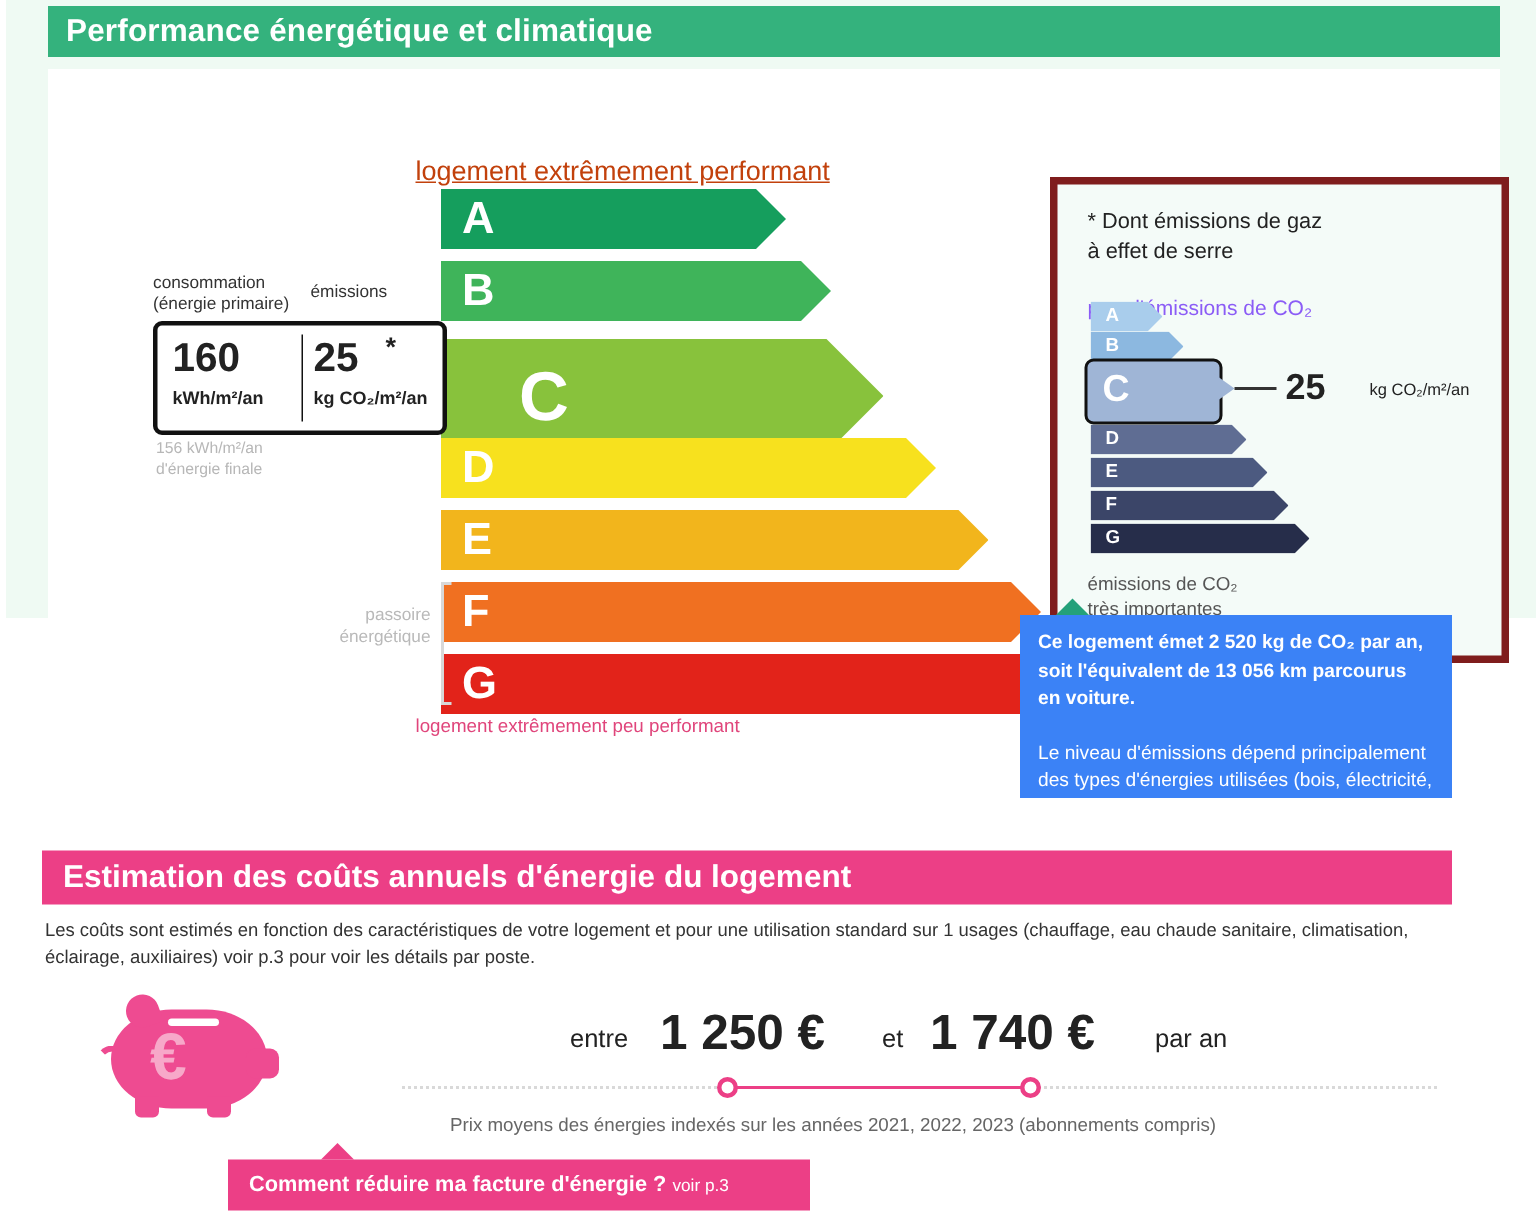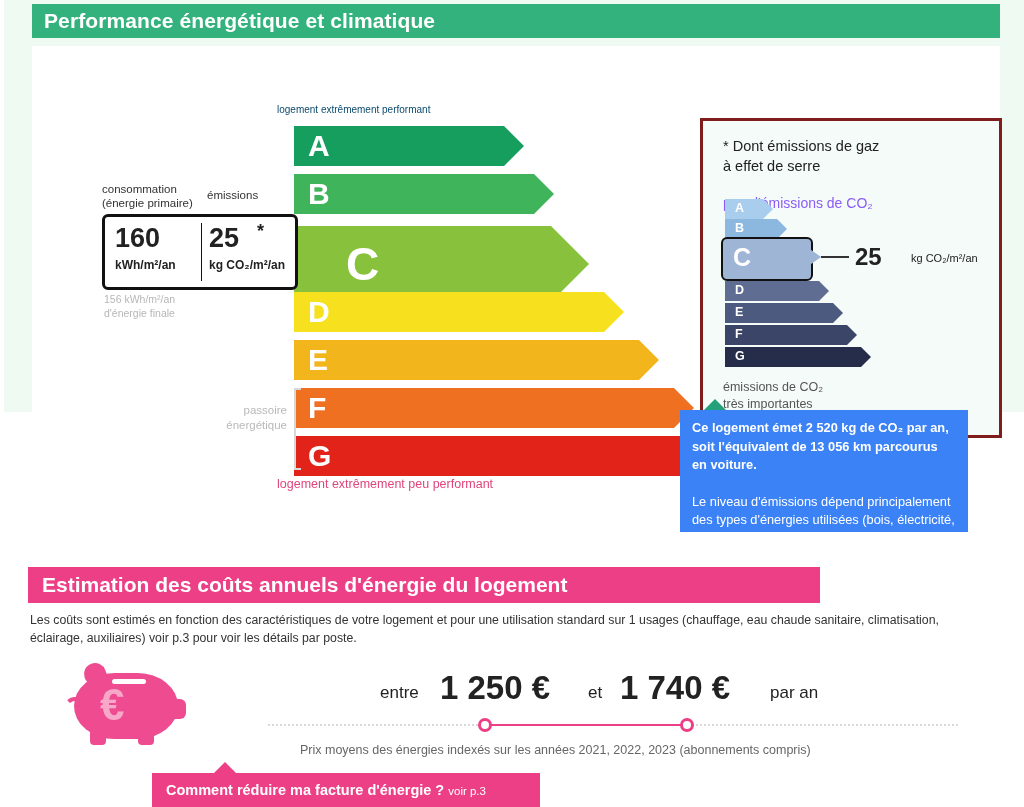--- a/index.html
+++ b/index.html
@@ -23,21 +23,21 @@
     position:absolute;left:12px;top:5px;
     font-size:21px;font-weight:bold;color:#fff;letter-spacing:.1px;
   }
   .white-card{
     position:absolute;left:28px;top:46px;width:968px;height:462px;background:#fff;
   }
 
   
   .dpe{position:absolute;left:50px;top:50px;width:590px;height:400px;}
   .cap-top{
-    position:absolute;left:195px;top:8px;font-size:10px;color:#0c4a6e;
+    position:absolute;left:195px;top:8px;font-size:18px;color:#c2410c;text-decoration:underline;
   }
   .cap-bottom{
     position:absolute;left:195px;top:381px;font-size:12.5px;color:#e0457b;
   }
   .arrow{position:absolute;height:44px;display:flex;align-items:center;}
   .arrow .letter{
     position:absolute;left:14px;top:50%;transform:translateY(-50%);
     color:#fff;font-size:30px;font-weight:bold;line-height:1;
   }
   .arrow .body{width:100%;height:100%;}
@@ -53,21 +53,21 @@
   .consbox .u2{position:absolute;left:104px;top:41px;font-size:12px;font-weight:bold;}
   .lbl-cons{position:absolute;left:20px;top:86px;font-size:11.5px;color:#333;line-height:1.25;width:95px;}
   .lbl-emis{position:absolute;left:125px;top:93px;font-size:11.5px;color:#333;}
   .sub-final{position:absolute;left:22px;top:197px;font-size:10.5px;color:#b7b7b7;line-height:1.3;}
   .passoire{position:absolute;left:110px;top:307px;font-size:11.5px;color:#b9b9b9;text-align:right;width:95px;line-height:1.3;}
   .passoire-bracket{position:absolute;left:212px;top:292px;width:5px;height:78px;border-left:2px solid #d8d8d8;border-top:2px solid #d8d8d8;border-bottom:2px solid #d8d8d8;}
 
   
   .co2card{
     position:absolute;left:668px;top:72px;width:296px;height:314px;
-    background:#f4fbf8;border:3px solid #7f1d1d;
+    background:#f4fbf8;border:5px solid #7f1d1d;
   }
   .co2card .t1{position:absolute;left:20px;top:16px;font-size:14.5px;color:#222;line-height:1.35;}
   .co2card .t2{position:absolute;left:20px;top:62px;font-size:14px;color:#8b5cf6;margin-top:12px;}
   .co2row{position:absolute;left:22px;height:20px;}
   .co2row .l{position:absolute;left:10px;top:2px;color:#fff;font-size:12.5px;font-weight:bold;}
   .co2hl{
     position:absolute;left:18px;top:116px;width:88px;height:40px;border:2.5px solid #111;border-radius:6px;background:#9fb5d6;
   }
   .co2hl .c{position:absolute;left:10px;top:4px;color:#fff;font-size:25px;font-weight:bold;}
   .co2hl .tip{position:absolute;left:84px;top:8px;width:0;height:0;border-top:10px solid transparent;border-bottom:10px solid transparent;border-left:14px solid #9fb5d6;}
@@ -85,21 +85,21 @@
   .callout-teal{
     position:absolute;left:676px;top:410px;width:288px;height:122px;background:#3b82f6;color:#fff;
     font-size:12.8px;line-height:1.45;padding:9px 12px;box-sizing:border-box;
   }
   .callout-teal .notch{position:absolute;left:24px;top:-11px;width:0;height:0;border-left:11px solid transparent;border-right:11px solid transparent;border-bottom:11px solid #24a17a;}
   .callout-teal b{font-weight:bold;}
 
   
   .sec2{position:absolute;left:0;top:551px;width:1024px;height:256px;background:#fff;}
   .band-pink{
-    position:absolute;left:28px;top:16px;width:792px;height:36px;background:#ec3f86;
+    position:absolute;left:28px;top:16px;width:940px;height:36px;background:#ec3f86;
   }
   .band-pink .title{position:absolute;left:14px;top:6px;font-size:21px;font-weight:bold;color:#fff;}
   .sec2 .intro{
     position:absolute;left:30px;top:60px;width:965px;font-size:12.3px;color:#333;line-height:1.5;
   }
   .pig{position:absolute;left:60px;top:108px;width:130px;height:85px;}
   .pig-body{position:absolute;left:14px;top:14px;width:104px;height:66px;background:#ee4b91;border-radius:44px/36px;}
   .pig-ear{position:absolute;left:24px;top:4px;width:22px;height:22px;background:#ee4b91;border-radius:50% 50% 0 50%;transform:rotate(-20deg);}
   .pig-snout{position:absolute;left:104px;top:40px;width:22px;height:20px;background:#ee4b91;border-radius:6px;}
   .pig-leg1{position:absolute;left:30px;top:72px;width:16px;height:14px;background:#ee4b91;border-radius:0 0 4px 4px;}

